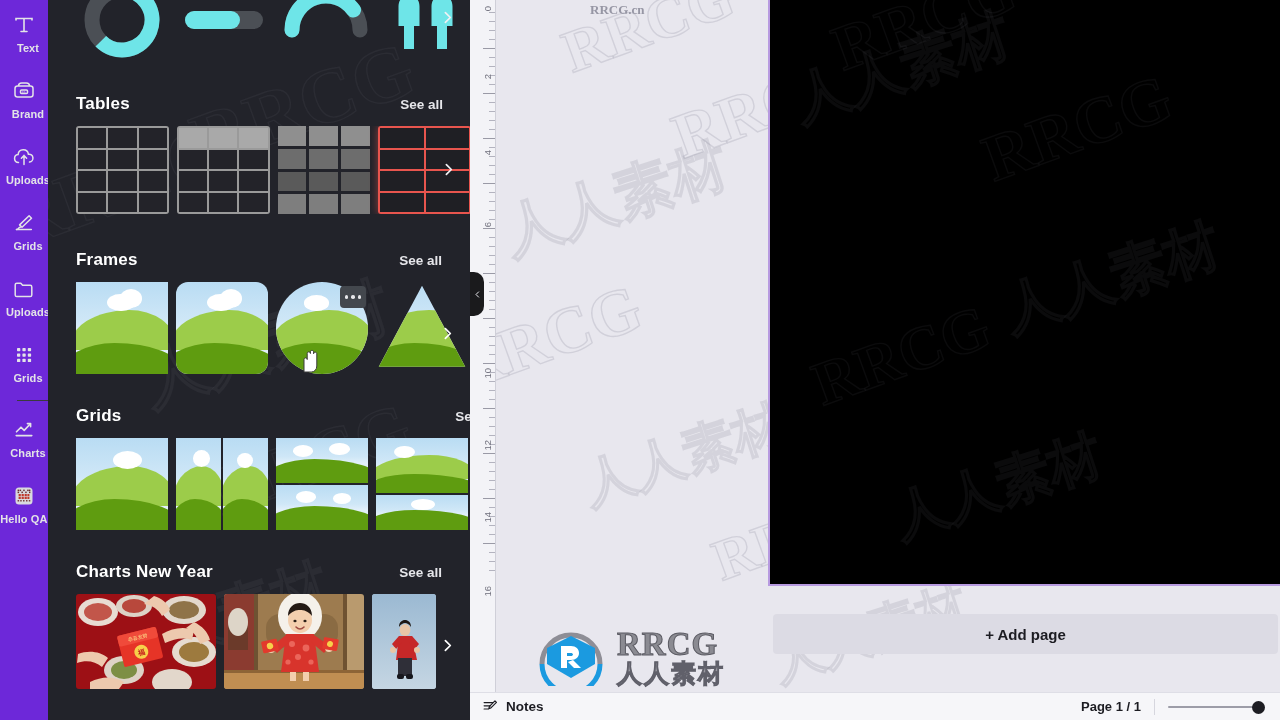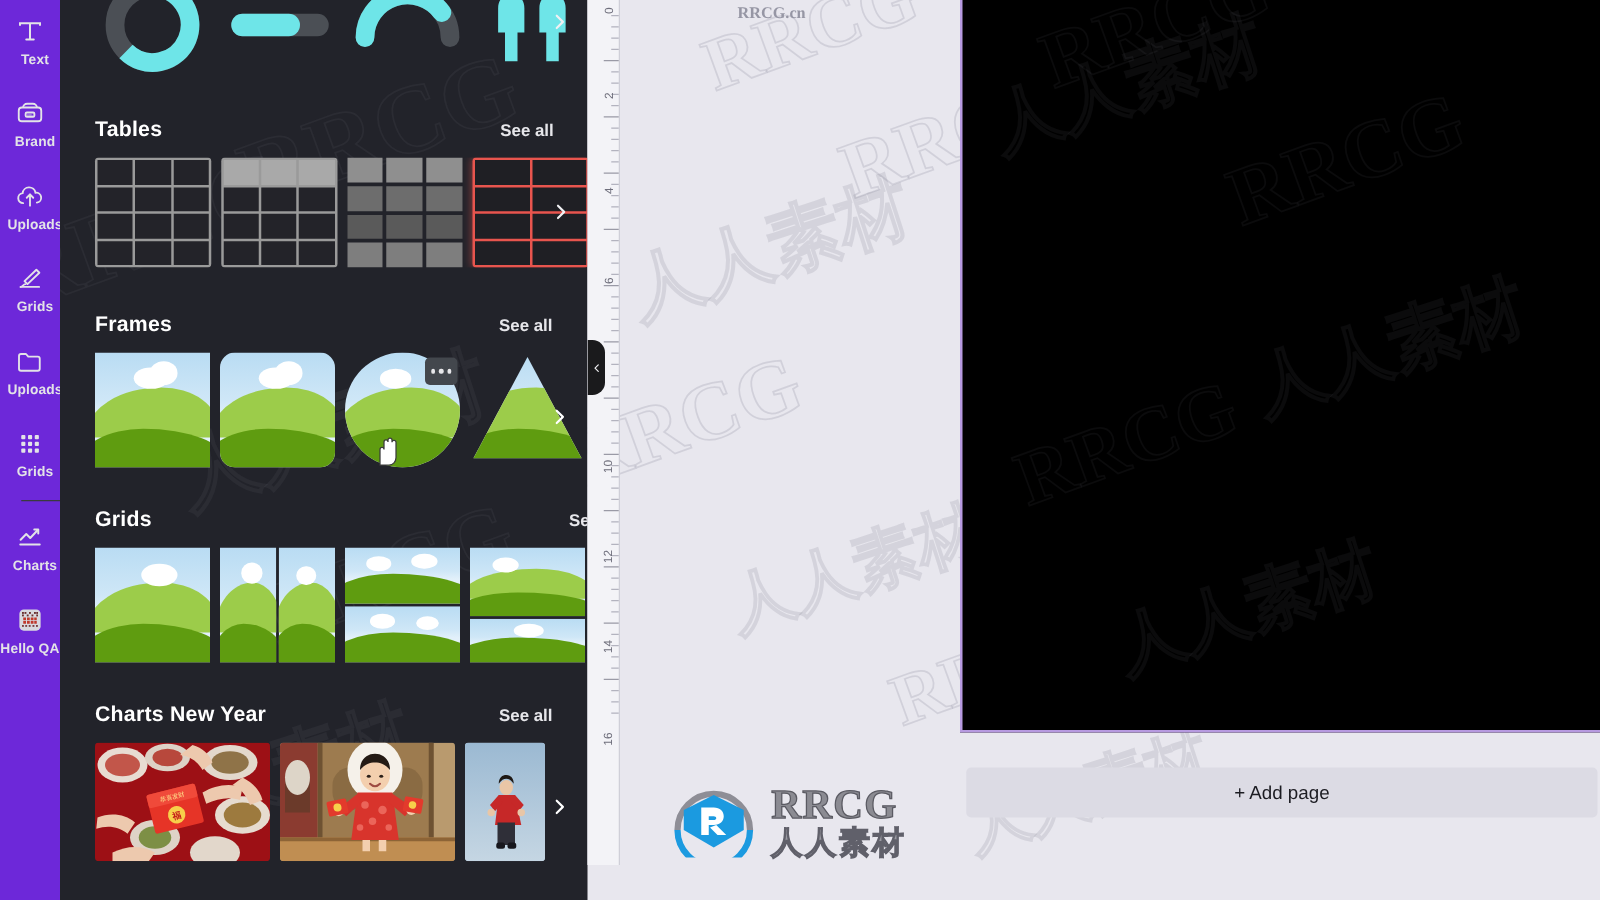--- a/index.html
+++ b/index.html
@@ -166,21 +166,21 @@
     width: 514px; height: 588px;
     background: #000;
     border: 2px solid #b79ae0;
   }
   #add-page {
     position: absolute; left: 303px; top: 614px;
     width: 505px; height: 40px;
     background: #dcdbe4;
     border-radius: 4px;
     display: flex; align-items: center; justify-content: center;
-    font-size: 15px; font-weight: 400; color: #1c1c22;
+    font-size: 15px; font-weight: 700; color: #1c1c22;
     cursor: pointer;
   }
 
   
   #bottombar {
     position: absolute; left: 470px; top: 692px; width: 810px; height: 28px;
     background: #f6f6f9;
     border-top: 1px solid #dedee6;
     display: flex; align-items: center;
   }
@@ -795,20 +795,36 @@
       <div class="rnum" style="top:586px">16</div>
     </div>
 
     <div id="collapse-handle">
       <svg viewBox="0 0 24 24" fill="none" stroke="#f0f0f3" stroke-width="2.6" stroke-linecap="round" stroke-linejoin="round">
           <path d="M15 5l-7 7 7 7"></path>
         </svg>
     </div>
   </div>
 
+  <div id="bottombar">
+    <div id="notes-btn">
+      <svg viewBox="0 0 24 24" fill="none" stroke="#1c1c22" stroke-width="1.7" stroke-linecap="round" stroke-linejoin="round">
+        <path d="M3 6.5h12M3 11h9M3 15.5h6"></path>
+        <path d="M20.4 6.2 12.6 14l-3 .9.9-3 7.8-7.8z"></path>
+      </svg>
+      <span class="notes-label">Notes</span>
+    </div>
+
+    <span id="page-count">Page 1 / 1</span>
+    <div class="bar-sep"></div>
+    <div id="zoom-slider">
+      <div id="zoom-track"></div>
+      <div id="zoom-knob"></div>
+    </div>
+  </div>
 
   <div id="logo-wm">
     <svg width="76" height="62" viewBox="0 0 76 62">
       <path d="M9 40a29 29 0 1 1 58 0" fill="none" stroke="#8e8e96" stroke-width="5"></path>
       <path d="M9 40a29 29 0 0 0 58 0" fill="none" stroke="#1b9ae0" stroke-width="5"></path>
       <path d="M38 12 62 24v16L38 54 14 40V24z" fill="#1b9ae0"></path>
       <path d="M28 22h10c5 0 8 3 8 7s-3 7-8 7h-4v8h-6zM34 29v3h4c1 0 2-.6 2-1.5S39 29 38 29z" fill="#fff"></path>
       <path d="M40 36l8 8h-7l-6-6z" fill="#fff"></path>
     </svg>
     <div class="rrcg-text">RRCG</div>

